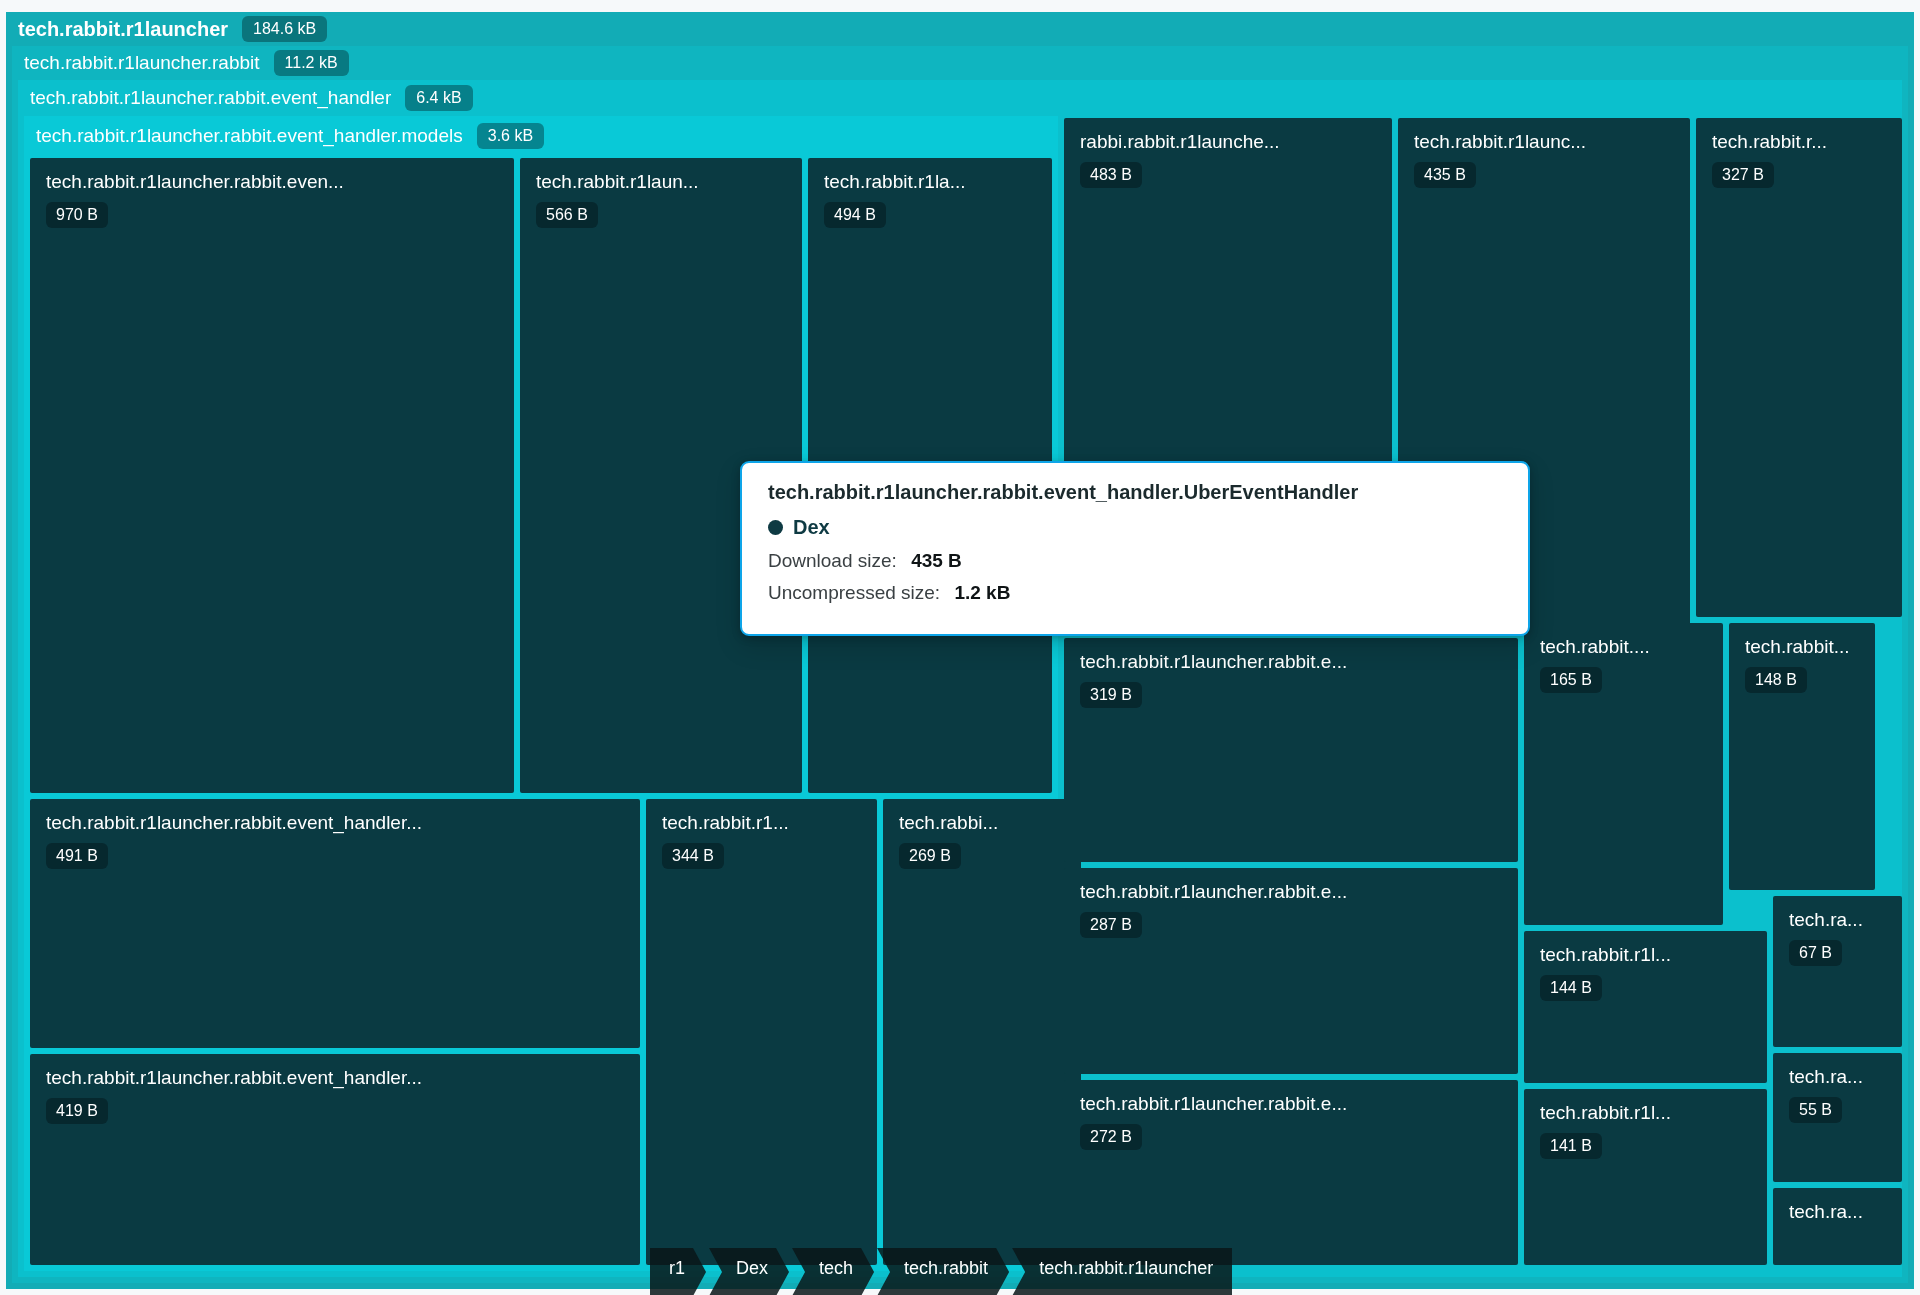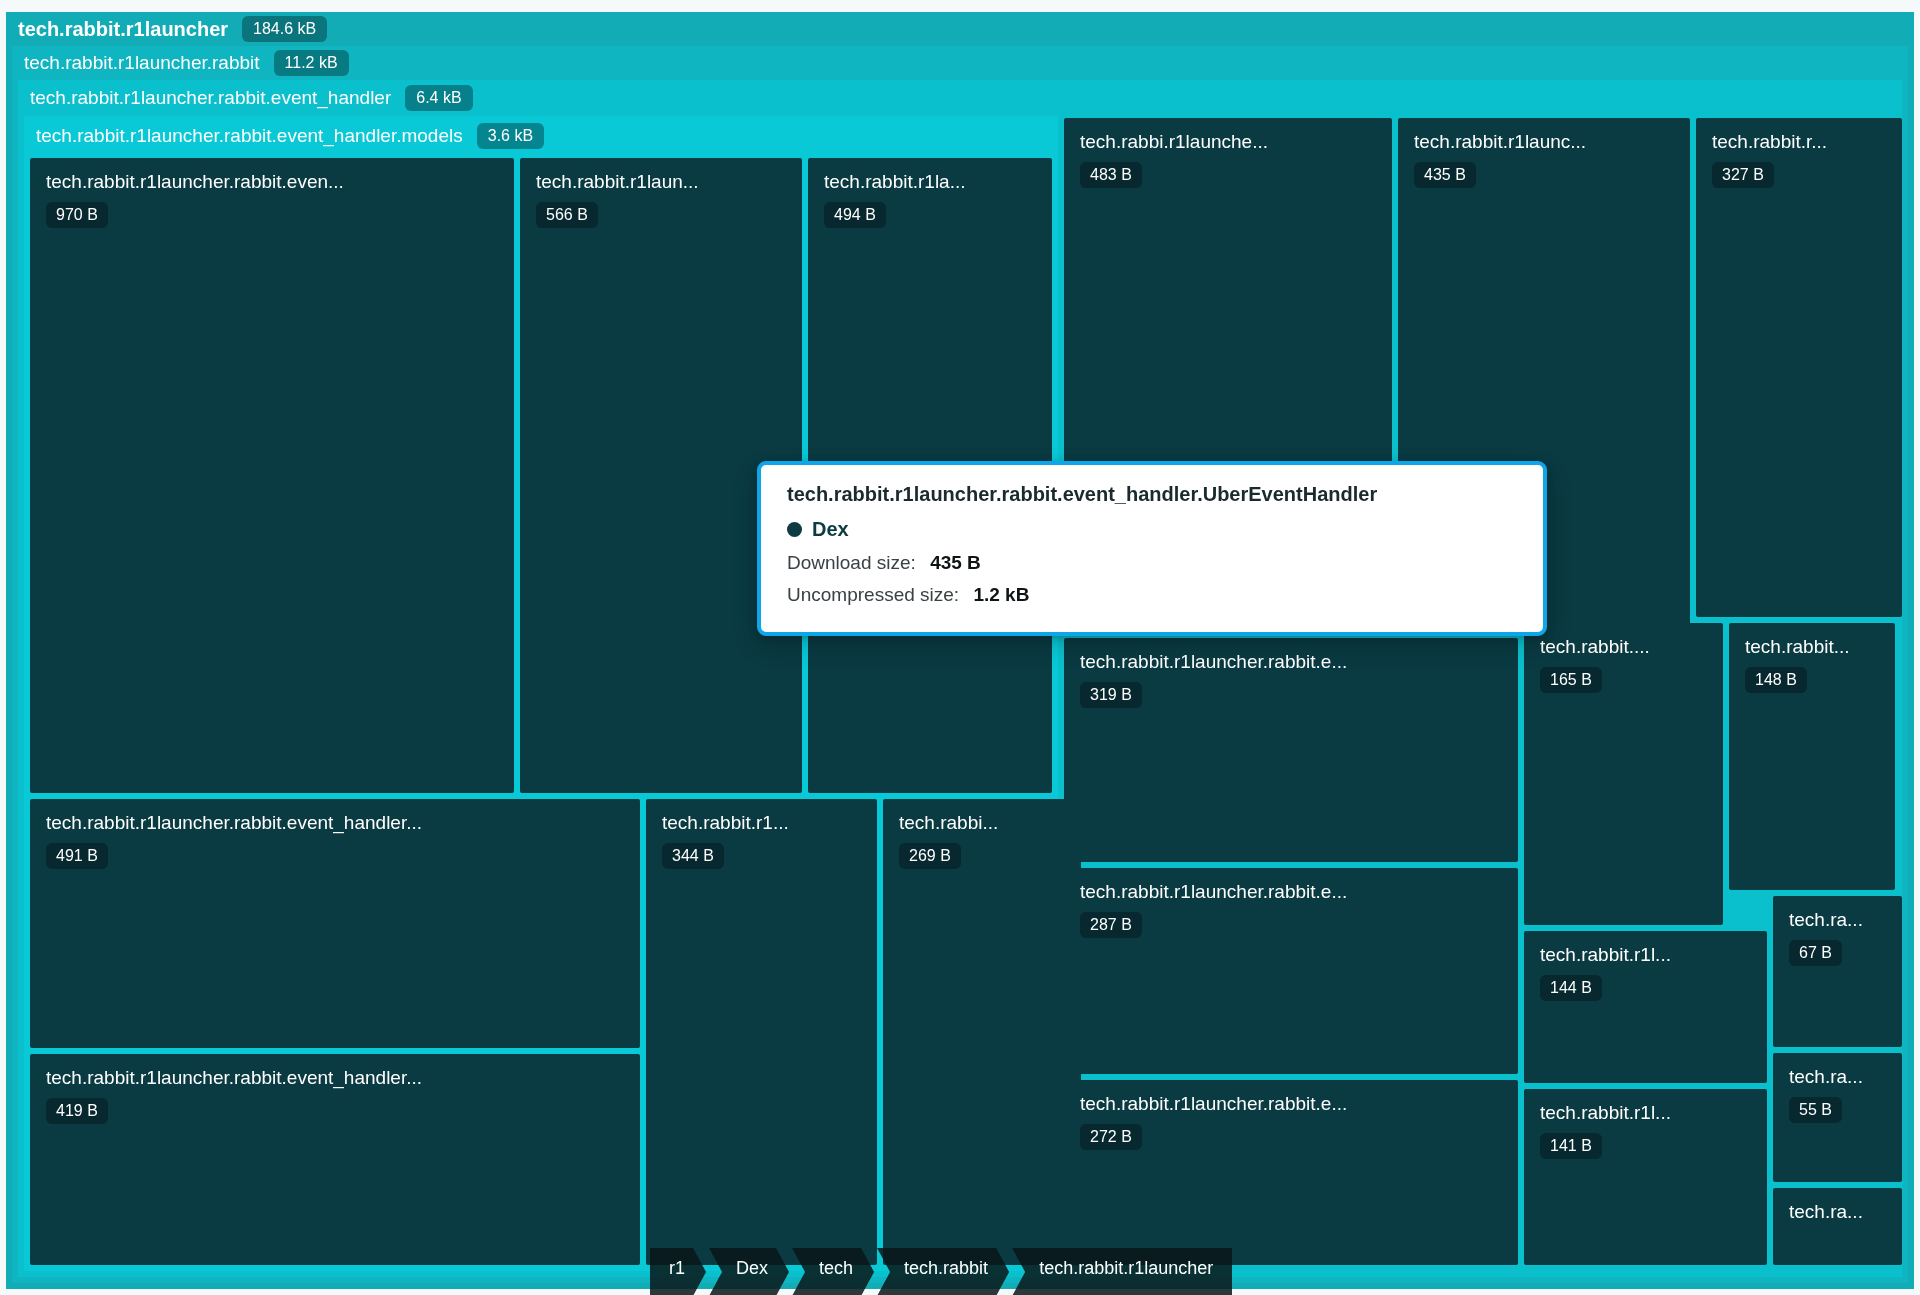--- a/index.html
+++ b/index.html
@@ -20,22 +20,22 @@
   .tile{
     position:absolute;background:#0a3a42;color:#ffffff;border-radius:2px;
     padding:13px 16px;box-sizing:border-box;overflow:hidden;
   }
   .tile-label{display:block;font-size:19px;white-space:nowrap;overflow:hidden;}
   .size-badge{
     display:inline-block;margin-top:9px;background:rgba(0,5,8,0.34);
     font-size:16px;line-height:22px;padding:2px 10px;border-radius:6px;
   }
   .tooltip{
-    position:absolute;left:757px;top:461px;width:790px;height:175px;
-    background:#ffffff;border:4px solid #0ea5e9;border-radius:9px;
+    position:absolute;left:740px;top:461px;width:790px;height:175px;
+    background:#ffffff;border:2px solid #0ea5e9;border-radius:9px;
     box-shadow:0 2px 8px rgba(0,0,0,0.22),0 10px 26px rgba(0,0,0,0.16);
     padding:18px 26px;box-sizing:border-box;z-index:20;white-space:nowrap;
   }
   .tooltip-title{font-size:20px;font-weight:700;color:#1b2a2d;margin-bottom:12px;}
   .tooltip-type{font-size:20px;font-weight:700;color:#0e3a43;margin-bottom:11px;display:flex;align-items:center;}
   .bullet{width:15px;height:15px;border-radius:50%;background:#0e3a43;display:inline-block;margin-right:10px;flex:0 0 auto;}
   .tooltip-row{font-size:19px;color:#3a4043;margin-bottom:10px;}
   .trow-value{font-weight:700;color:#0f1416;margin-left:9px;}
   .breadcrumb{position:absolute;left:650px;top:1248px;height:48px;display:flex;gap:3px;z-index:15;}
   .crumb{
@@ -77,26 +77,26 @@
       <span class="hdr-label">tech.rabbit.r1launcher.rabbit.event_handler.models</span>
       <span class="badge">3.6 kB</span>
     </div>
     <div class="tile" style="left: 30px; top: 158px; width: 484px; height: 635px; background: rgb(10, 58, 66);"><span class="tile-label">tech.rabbit.r1launcher.rabbit.even...</span><span class="size-badge">970 B</span></div>
     <div class="tile" style="left: 520px; top: 158px; width: 282px; height: 635px; background: rgb(10, 58, 66);"><span class="tile-label">tech.rabbit.r1laun...</span><span class="size-badge">566 B</span></div>
     <div class="tile" style="left: 808px; top: 158px; width: 244px; height: 635px; background: rgb(10, 58, 66);"><span class="tile-label">tech.rabbit.r1la...</span><span class="size-badge">494 B</span></div>
     <div class="tile" style="left: 30px; top: 799px; width: 610px; height: 249px; background: rgb(10, 58, 66);"><span class="tile-label">tech.rabbit.r1launcher.rabbit.event_handler...</span><span class="size-badge">491 B</span></div>
     <div class="tile" style="left: 646px; top: 799px; width: 231px; height: 466px; background: rgb(10, 58, 66);"><span class="tile-label">tech.rabbit.r1...</span><span class="size-badge">344 B</span></div>
     <div class="tile" style="left: 883px; top: 799px; width: 198px; height: 466px; background: rgb(10, 58, 66);"><span class="tile-label">tech.rabbi...</span><span class="size-badge">269 B</span></div>
     <div class="tile" style="left: 30px; top: 1054px; width: 610px; height: 211px; background: rgb(10, 58, 66);"><span class="tile-label">tech.rabbit.r1launcher.rabbit.event_handler...</span><span class="size-badge">419 B</span></div>
-    <div class="tile" style="left: 1064px; top: 118px; width: 328px; height: 514px; background: rgb(10, 58, 66);"><span class="tile-label">tech.rabbi.r1launche...</span><span class="size-badge">483 B</span></div>
+    <div class="tile" style="left: 1064px; top: 118px; width: 328px; height: 514px; background: rgb(10, 58, 66);"><span class="tile-label">rabbi.rabbit.r1launche...</span><span class="size-badge">483 B</span></div>
     <div class="tile" style="left: 1398px; top: 118px; width: 292px; height: 514px; background: rgb(10, 58, 66);"><span class="tile-label">tech.rabbit.r1launc...</span><span class="size-badge">435 B</span></div>
     <div class="tile" style="left: 1696px; top: 118px; width: 206px; height: 499px; background: rgb(10, 58, 66);"><span class="tile-label">tech.rabbit.r...</span><span class="size-badge">327 B</span></div>
     <div class="tile" style="left: 1064px; top: 638px; width: 454px; height: 224px; background: rgb(10, 58, 66);"><span class="tile-label">tech.rabbit.r1launcher.rabbit.e...</span><span class="size-badge">319 B</span></div>
     <div class="tile" style="left: 1524px; top: 623px; width: 199px; height: 302px; background: rgb(10, 58, 66);"><span class="tile-label">tech.rabbit....</span><span class="size-badge">165 B</span></div>
-    <div class="tile" style="left: 1729px; top: 623px; width: 166px; height: 267px; background: rgb(10, 58, 66);"><span class="tile-label">tech.rabbit...</span><span class="size-badge">148 B</span></div>
+    <div class="tile" style="left: 1729px; top: 623px; width: 146px; height: 267px; background: rgb(10, 58, 66);"><span class="tile-label">tech.rabbit...</span><span class="size-badge">148 B</span></div>
     <div class="tile" style="left: 1064px; top: 868px; width: 454px; height: 206px; background: rgb(10, 58, 66);"><span class="tile-label">tech.rabbit.r1launcher.rabbit.e...</span><span class="size-badge">287 B</span></div>
     <div class="tile" style="left: 1524px; top: 931px; width: 243px; height: 152px; background: rgb(10, 58, 66);"><span class="tile-label">tech.rabbit.r1l...</span><span class="size-badge">144 B</span></div>
     <div class="tile" style="left: 1773px; top: 896px; width: 129px; height: 151px; background: rgb(10, 58, 66);"><span class="tile-label">tech.ra...</span><span class="size-badge">67 B</span></div>
     <div class="tile" style="left: 1064px; top: 1080px; width: 454px; height: 185px; background: rgb(10, 58, 66);"><span class="tile-label">tech.rabbit.r1launcher.rabbit.e...</span><span class="size-badge">272 B</span></div>
     <div class="tile" style="left: 1524px; top: 1089px; width: 243px; height: 176px; background: rgb(10, 58, 66);"><span class="tile-label">tech.rabbit.r1l...</span><span class="size-badge">141 B</span></div>
     <div class="tile" style="left: 1773px; top: 1053px; width: 129px; height: 129px; background: rgb(10, 58, 66);"><span class="tile-label">tech.ra...</span><span class="size-badge">55 B</span></div>
     <div class="tile" style="left: 1773px; top: 1188px; width: 129px; height: 77px; background: rgb(10, 58, 66);">
       <span class="tile-label">tech.ra...</span>
     </div>
     <div class="tooltip">

